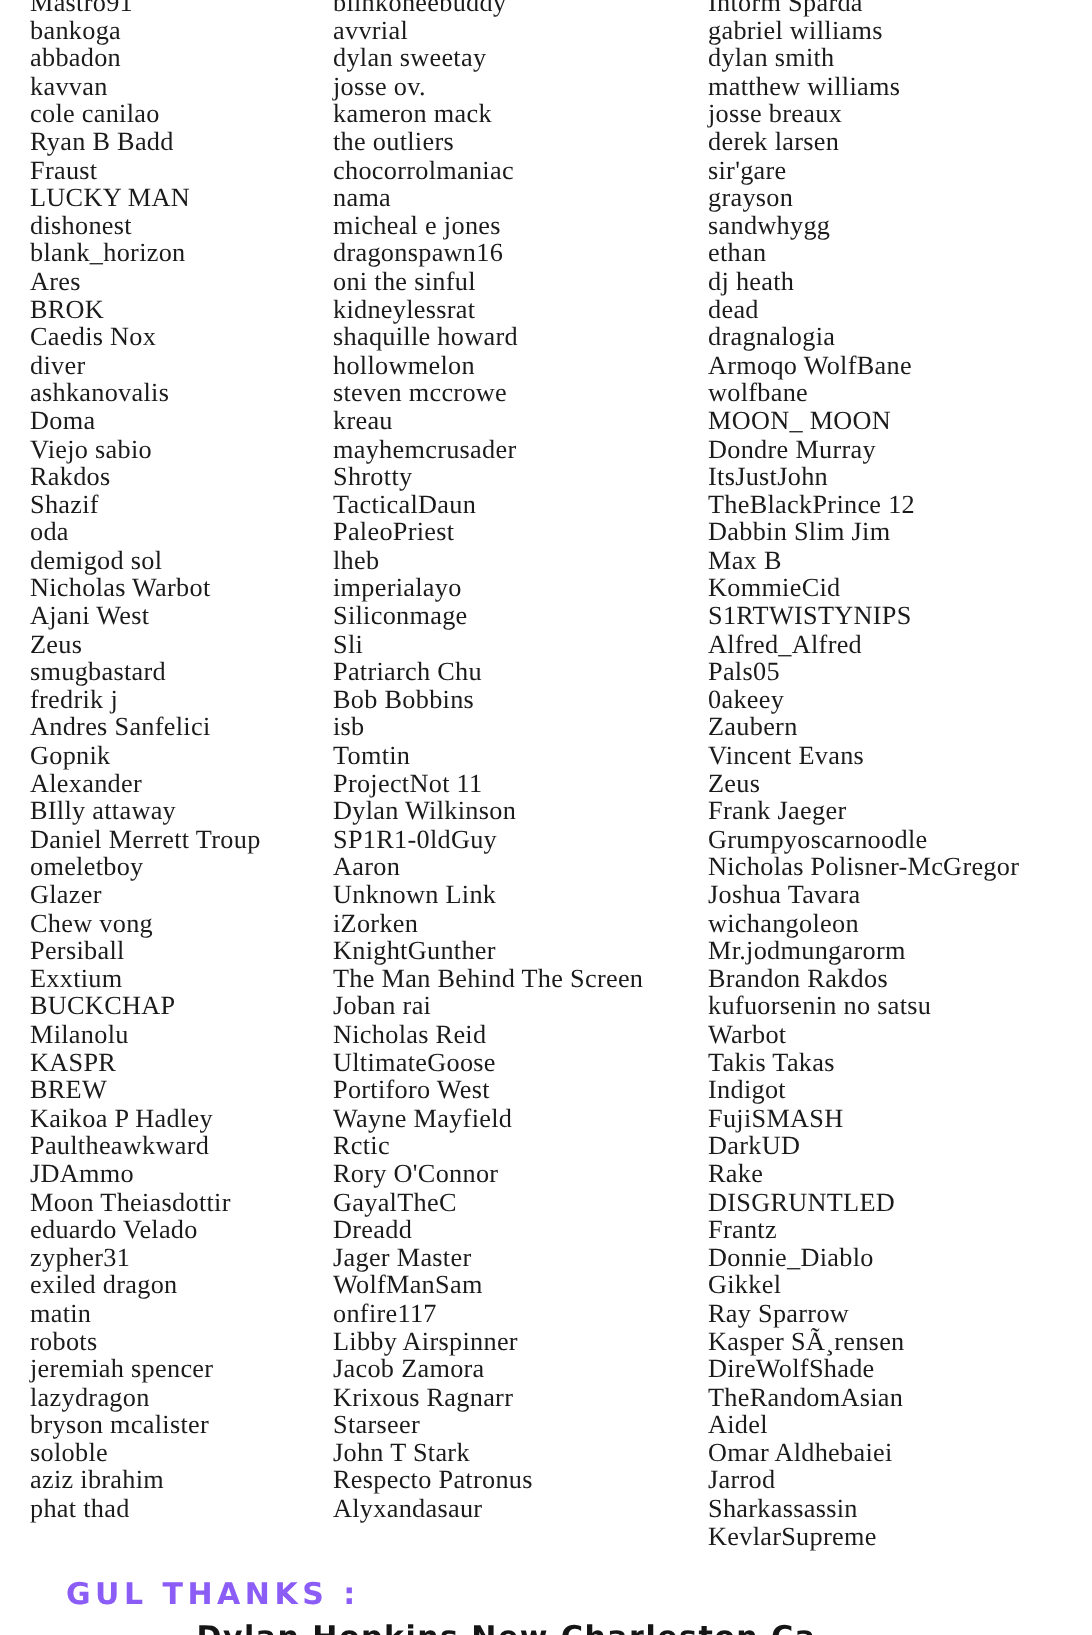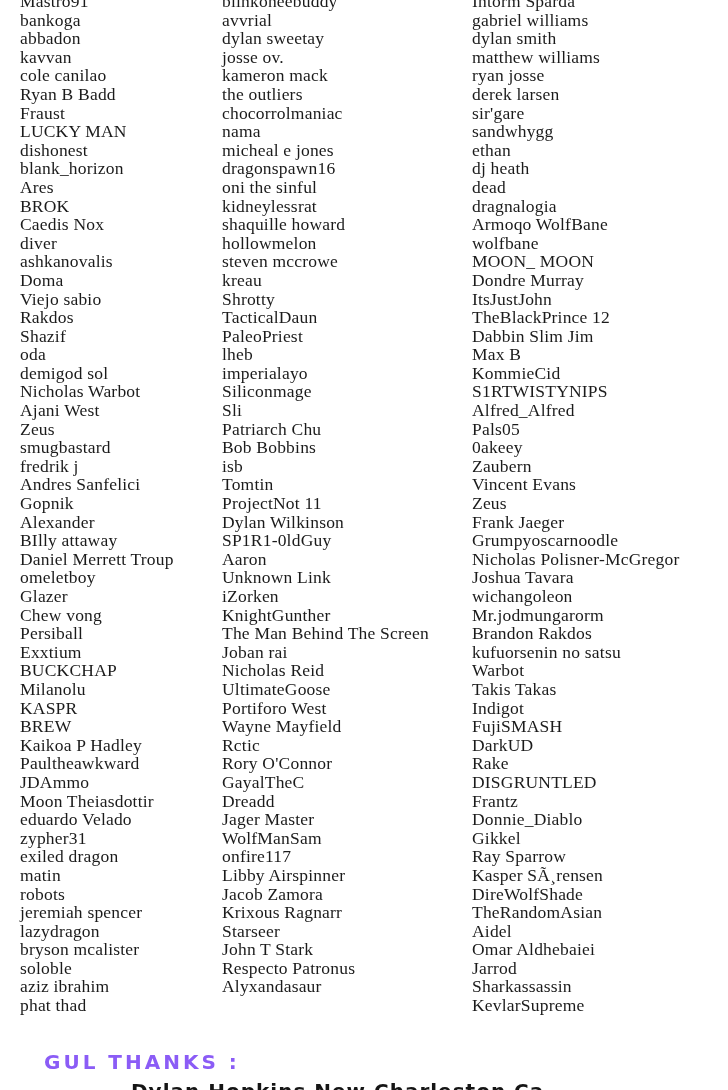--- a/index.html
+++ b/index.html
@@ -129,20 +129,21 @@
       <div class="name-row">chocorrolmaniac</div>
       <div class="name-row">nama</div>
       <div class="name-row">micheal e jones</div>
       <div class="name-row">dragonspawn16</div>
       <div class="name-row">oni the sinful</div>
       <div class="name-row">kidneylessrat</div>
       <div class="name-row">shaquille howard</div>
       <div class="name-row">hollowmelon</div>
       <div class="name-row">steven mccrowe</div>
       <div class="name-row">kreau</div>
+      <div class="name-row">mayhemcrusader</div>
       <div class="name-row">Shrotty</div>
       <div class="name-row">TacticalDaun</div>
       <div class="name-row">PaleoPriest</div>
       <div class="name-row">lheb</div>
       <div class="name-row">imperialayo</div>
       <div class="name-row">Siliconmage</div>
       <div class="name-row">Sli</div>
       <div class="name-row">Patriarch Chu</div>
       <div class="name-row">Bob Bobbins</div>
       <div class="name-row">isb</div>
@@ -174,23 +175,24 @@
       <div class="name-row">John T Stark</div>
       <div class="name-row">Respecto Patronus</div>
       <div class="name-row">Alyxandasaur</div>
     </div>
 
   <div class="credits-col col-3">
       <div class="name-row">Intorm Sparda</div>
       <div class="name-row">gabriel williams</div>
       <div class="name-row">dylan smith</div>
       <div class="name-row">matthew williams</div>
-      <div class="name-row">ryan josse</div>
+      <div class="name-row">josse breaux</div>
       <div class="name-row">derek larsen</div>
       <div class="name-row">sir'gare</div>
+      <div class="name-row">grayson</div>
       <div class="name-row">sandwhygg</div>
       <div class="name-row">ethan</div>
       <div class="name-row">dj heath</div>
       <div class="name-row">dead</div>
       <div class="name-row">dragnalogia</div>
       <div class="name-row">Armoqo WolfBane</div>
       <div class="name-row">wolfbane</div>
       <div class="name-row">MOON_ MOON</div>
       <div class="name-row">Dondre Murray</div>
       <div class="name-row">ItsJustJohn</div>

